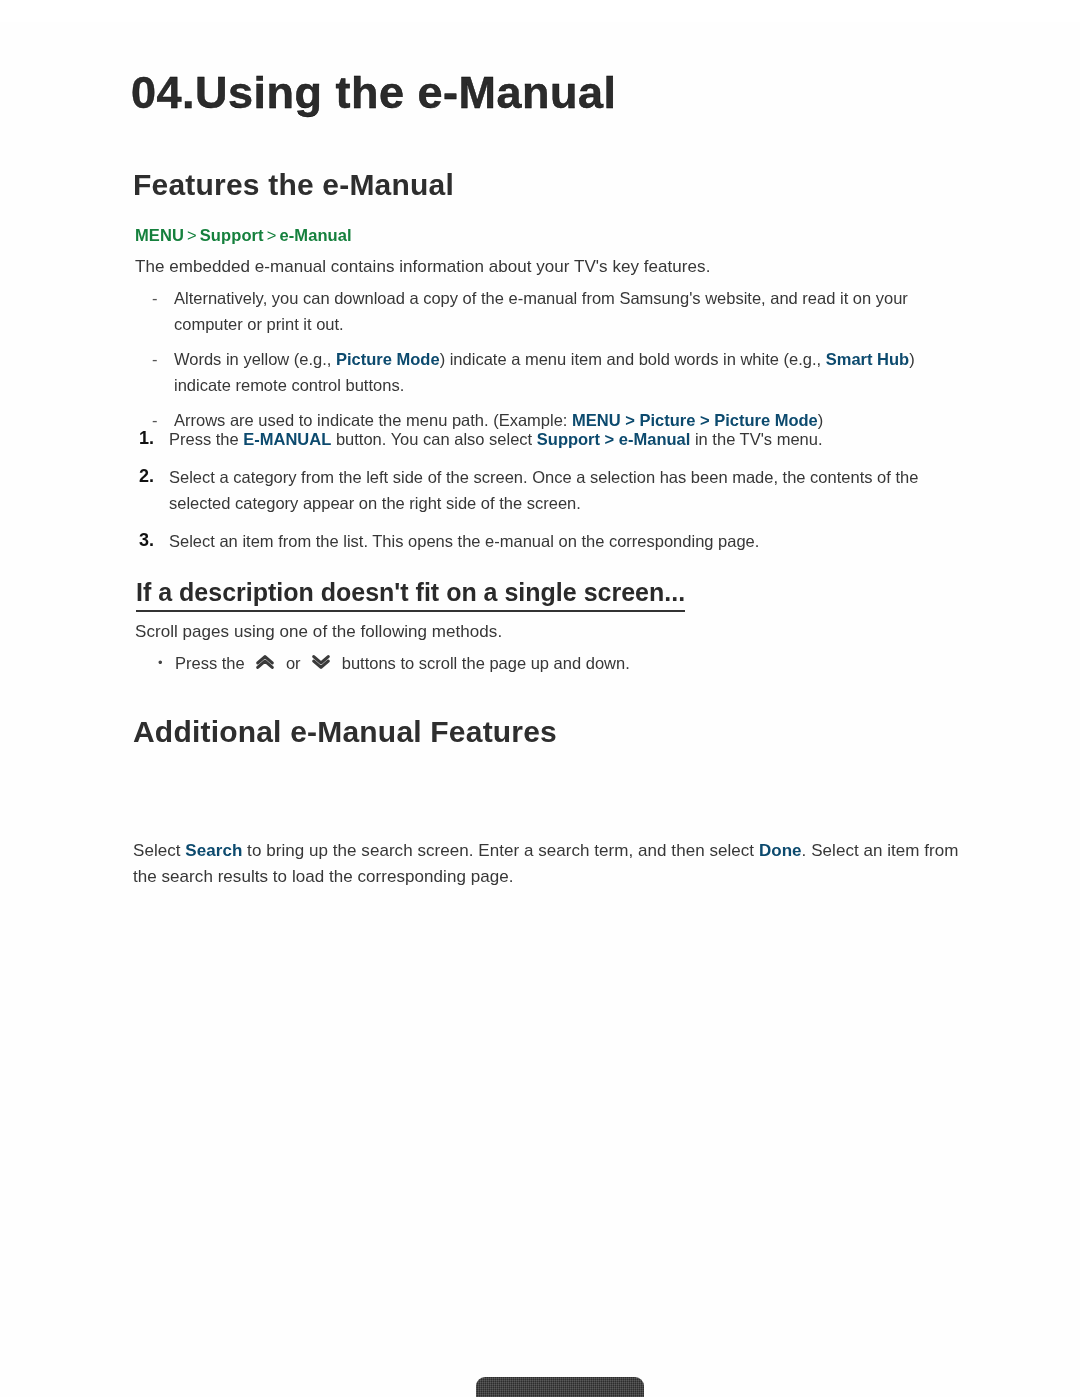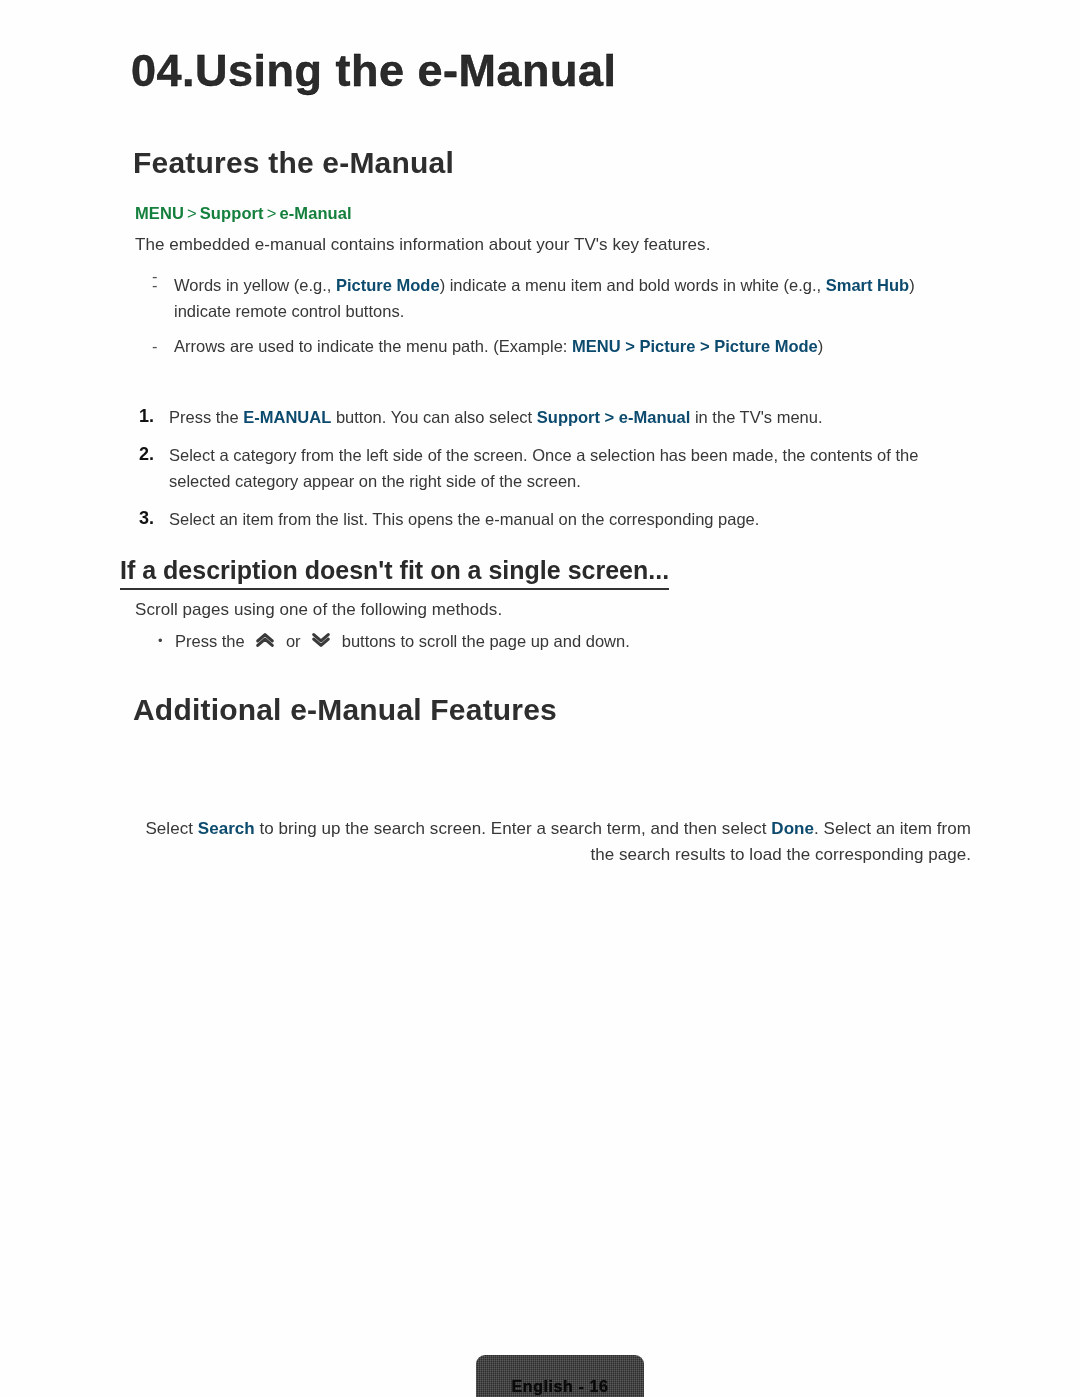--- a/index.html
+++ b/index.html
@@ -13,20 +13,21 @@
     position: relative;
     font-family: "Liberation Sans", sans-serif;
     color: #1b1b1b;
     overflow: hidden;
   }
 
   .page {
     position: absolute;
     inset: 0;
     background: #fefefe;
+    margin-top: 22px;
   }
 
   
   .chapter-title {
     position: absolute;
     left: 131px;
     top: 45px;
     font-size: 45px;
     font-weight: 700;
     letter-spacing: 0.5px;
@@ -69,21 +70,21 @@
     color: #2a2a2a;
     white-space: nowrap;
     padding-bottom: 3px;
     border-bottom: 2px solid #333;
     background-image:
       radial-gradient(circle at 1px 1px, rgba(255,255,255,0.5) 0.7px, rgba(255,255,255,0) 1px);
     background-size: 2.6px 2.6px;
     -webkit-background-clip: text;
     background-clip: text;
   }
-  #subheading-description { left: 120px; top: 556px; }
+  #subheading-description { left: 136px; top: 556px; }
   #subheading-loading { left: 136px; top: 768px; }
 
   
   .menu-path {
     position: absolute;
     left: 135px;
     top: 204px;
     font-size: 16.5px;
     font-weight: 700;
     color: #15803d;
@@ -103,21 +104,21 @@
     color: #373737;
     letter-spacing: 0.05px;
   }
   .para b, .bold {
     font-weight: 700;
     color: #0c4a6e;
   }
 
   #intro-para { left: 135px; top: 232px; width: 830px; }
   #scroll-intro { left: 135px; top: 597px; width: 700px; }
-  #search-para  { left: 133px; top: 816px; width: 838px; text-align: right; }
+  #search-para  { left: 133px; top: 816px; width: 838px; }
 
   
   .dash-list {
     position: absolute;
     left: 152px;
     top: 263px;
     width: 800px;
   }
   .dash-item {
     position: relative;
@@ -224,21 +225,21 @@
 
   <div class="section-heading" id="heading-launching">Features the e-Manual</div>
 
   <div class="menu-path">
     <span>MENU</span><span class="sep">&gt;</span><span>Support</span><span class="sep">&gt;</span><span>e-Manual</span>
   </div>
 
   <div class="para" id="intro-para">The embedded e-manual contains information about your TV's key features.</div>
 
   <div class="dash-list" id="dash-list">
-      <div class="dash-item"><span class="marker">-</span></div>
+      <div class="dash-item"><span class="marker">-</span><span>Alternatively, you can download a copy of the e-manual from Samsung's website, and read it on your computer or print it out.</span></div>
       <div class="dash-item"><span class="marker">-</span><span>Words in yellow (e.g., </span><span class="bold">Picture Mode</span><span>) indicate a menu item and bold words in white (e.g., </span><span class="bold">Smart Hub</span><span>) indicate remote control buttons.</span></div>
       <div class="dash-item"><span class="marker">-</span><span>Arrows are used to indicate the menu path. (Example: </span><span class="bold">MENU &gt; Picture &gt; Picture Mode</span><span>)</span></div>
     </div>
 
   <div class="num-list" id="num-list">
       <div class="num-item"><span class="marker">1.</span><span>Press the </span><span class="bold">E-MANUAL</span><span> button. You can also select </span><span class="bold">Support &gt; e-Manual</span><span> in the TV's menu.</span></div>
       <div class="num-item"><span class="marker">2.</span><span>Select a category from the left side of the screen. Once a selection has been made, the contents of the selected category appear on the right side of the screen.</span></div>
       <div class="num-item"><span class="marker">3.</span><span>Select an item from the list. This opens the e-manual on the corresponding page.</span></div>
     </div>
 

